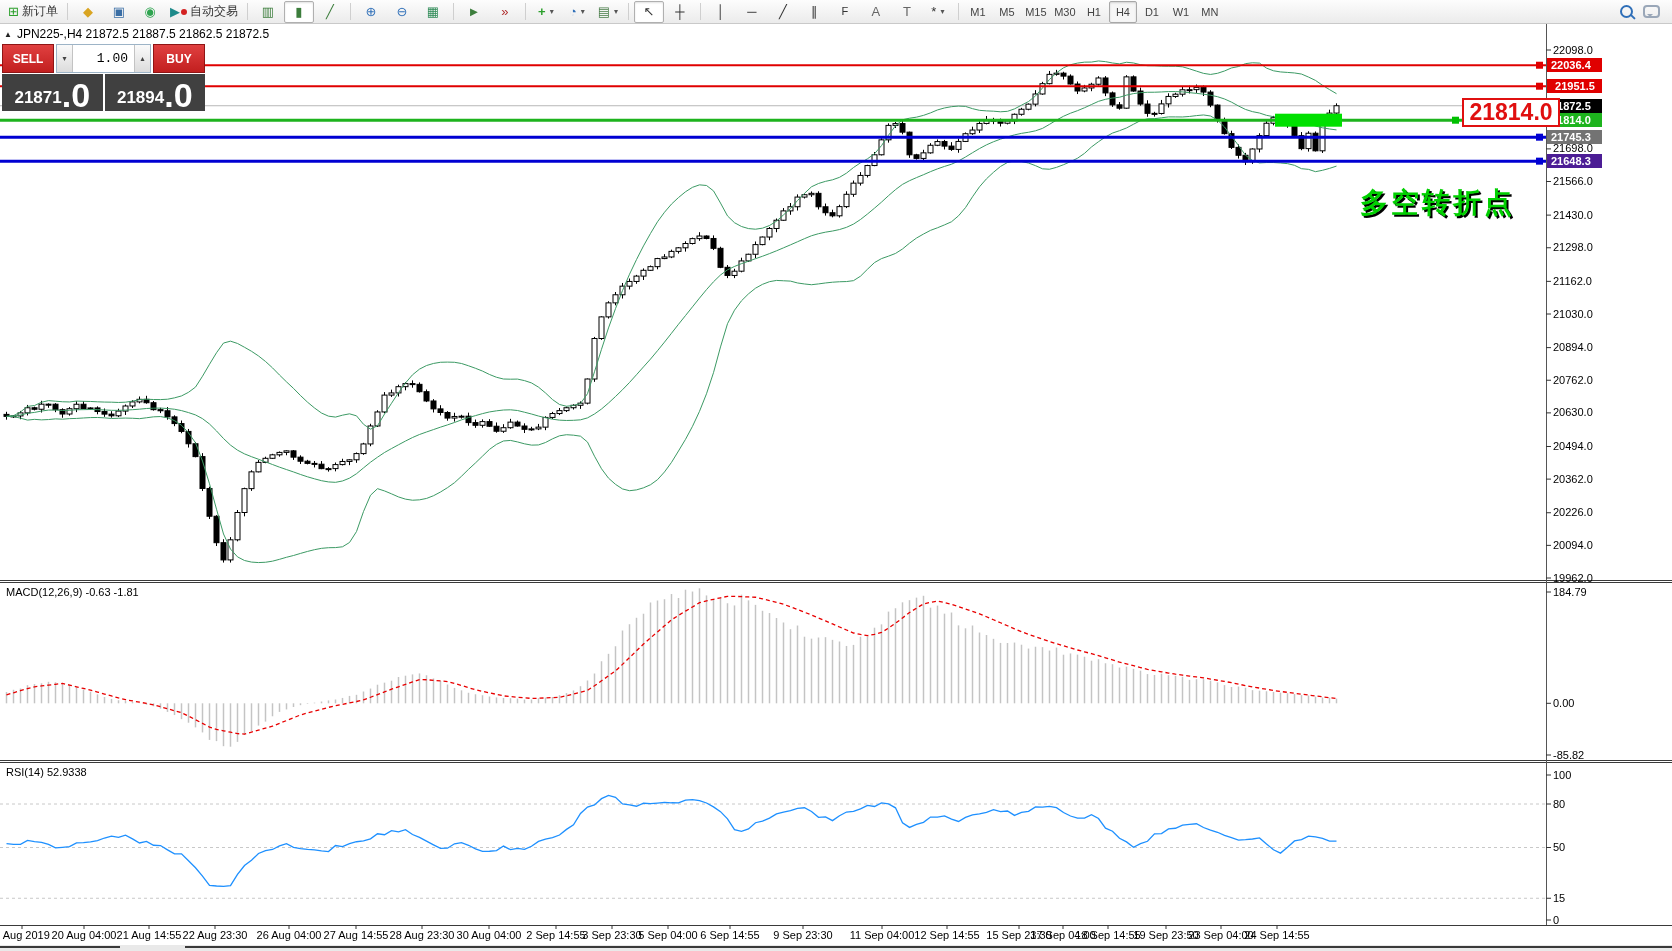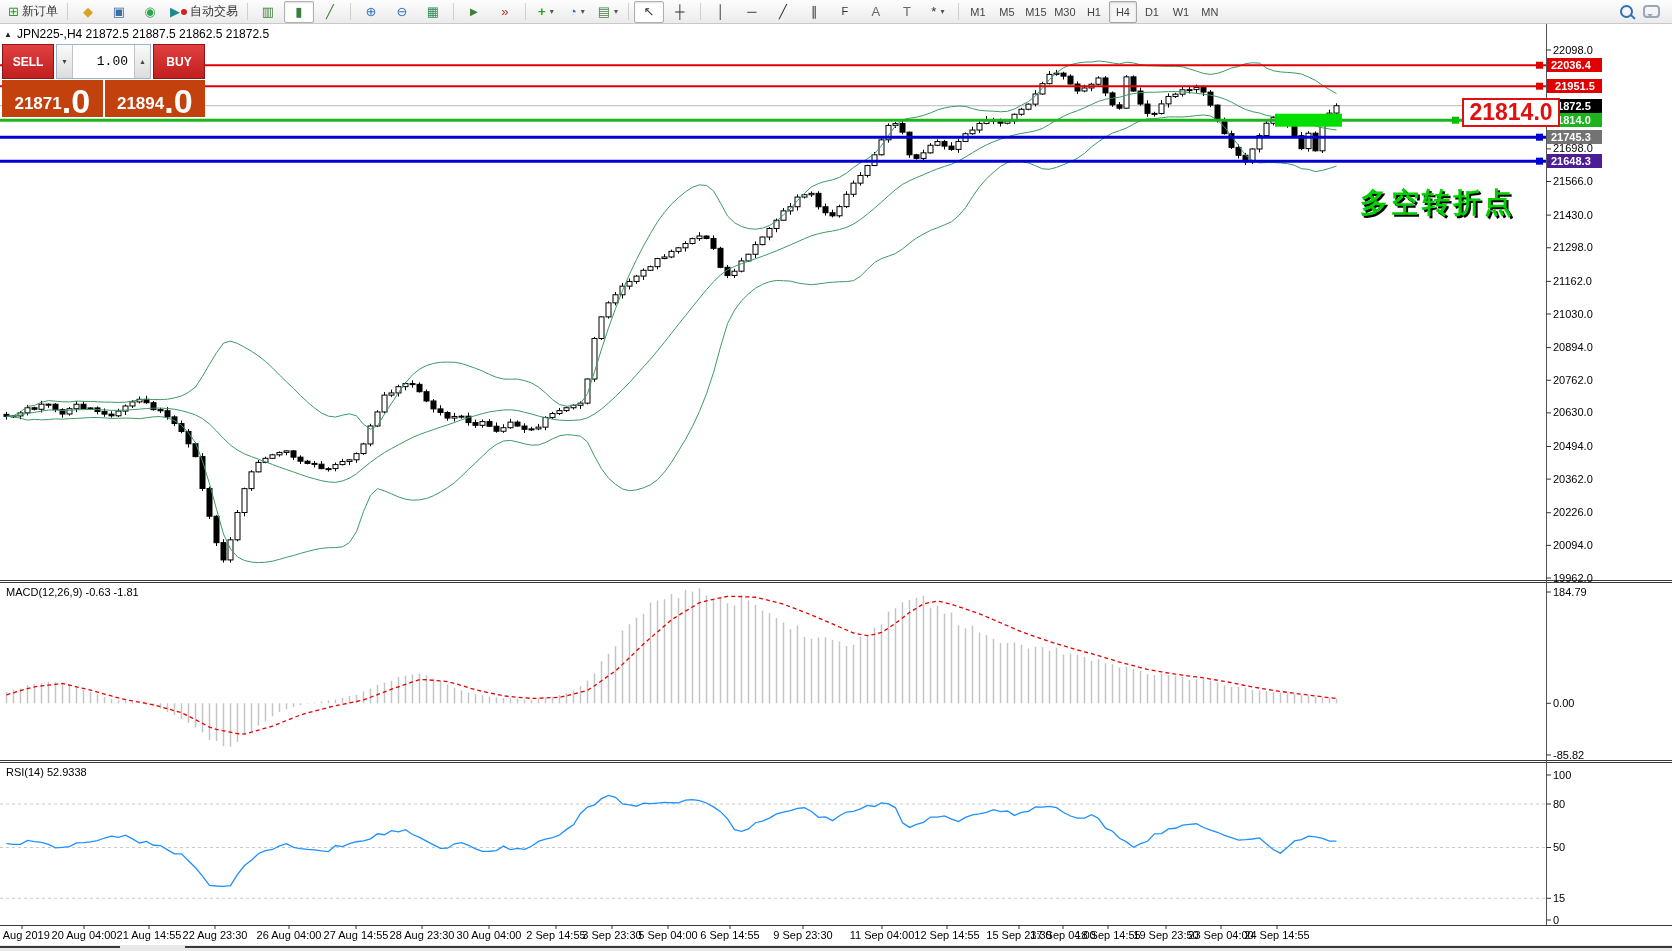--- a/index.html
+++ b/index.html
@@ -28,29 +28,29 @@
   #chart-svg{position:absolute;left:0;top:0;z-index:1;}
   .ovl{position:absolute;z-index:2;}
   #chart-title{left:4px;top:27px;font-size:12px;color:#000;display:flex;align-items:center;gap:5px;}
   #chart-title .tri{font-size:8px;color:#222;}
   .pane-label{font-size:11px;color:#000;z-index:2;position:absolute;left:6px;}
   .tick{position:absolute;left:1553px;font-size:11px;color:#000;z-index:2;white-space:nowrap;}
   .flag{position:absolute;left:1547px;font-size:11px;font-weight:bold;color:#fff;padding:1px 3px 1px 4px;min-width:48px;z-index:3;line-height:12px;}
   .dlabel{position:absolute;top:929px;width:84px;margin-left:-42px;text-align:center;font-size:11px;color:#000;z-index:2;white-space:nowrap;}
   
   #ocp{position:absolute;left:2px;top:44px;width:203px;z-index:4;background:#fff;}
-  #ocp .row1{display:flex;height:35px;gap:0;}
+  #ocp .row1{display:flex;height:29px;gap:0;}
   .ocp-btn{flex:none;width:50px;background:linear-gradient(#e04040,#c21f1f);color:#fff;font-size:12px;font-weight:bold;
     border:1px solid #8f1515;display:flex;align-items:center;justify-content:center;}
   .volwrap{flex:1;display:flex;border:1px solid #9db4c7;margin:0 2px;}
   .spin{width:15px;background:linear-gradient(#fafafa,#dcdcdc);border:none;color:#444;font-size:8px;display:flex;align-items:center;justify-content:center;}
   .spin.l{border-right:1px solid #c3c3c3;} .spin.r{border-left:1px solid #c3c3c3;}
   #vol-input{flex:1;border:none;outline:none;font-size:13px;text-align:right;padding-right:6px;width:40px;font-family:Liberation Mono, monospace;}
   #ocp .row2{display:flex;margin-top:1px;height:37px;gap:2px;}
-  .bigpx{flex:1;background:#c2410c;color:#fff;display:flex;align-items:flex-end;justify-content:center;padding-bottom:2px;}
+  .bigpx{flex:1;background:#404040;color:#fff;display:flex;align-items:flex-end;justify-content:center;padding-bottom:2px;}
   .bigpx .m{font-size:17px;font-weight:bold;line-height:1;margin-bottom:3px;}
   .bigpx .b{font-size:34px;font-weight:bold;line-height:.8;}
   
   #price-tag{position:absolute;left:1462px;top:98px;width:94px;height:25px;background:#fff;border:2px solid #e01010;
     color:#e01010;font-size:23px;font-weight:bold;display:flex;align-items:center;justify-content:center;z-index:4;line-height:1;}
   #turning-point{position:absolute;left:1360px;top:184px;font-size:28px;font-weight:bold;color:#00d000;
     text-shadow:2px 2px 0 #000;letter-spacing:3px;z-index:3;white-space:nowrap;}
   #bottom-strip{position:absolute;left:0;top:945px;width:1672px;height:6px;background:#e9e9e9;z-index:2;}
   .bs-dark{position:absolute;top:1px;height:2px;background:#3a3a3a;}
 </style>

